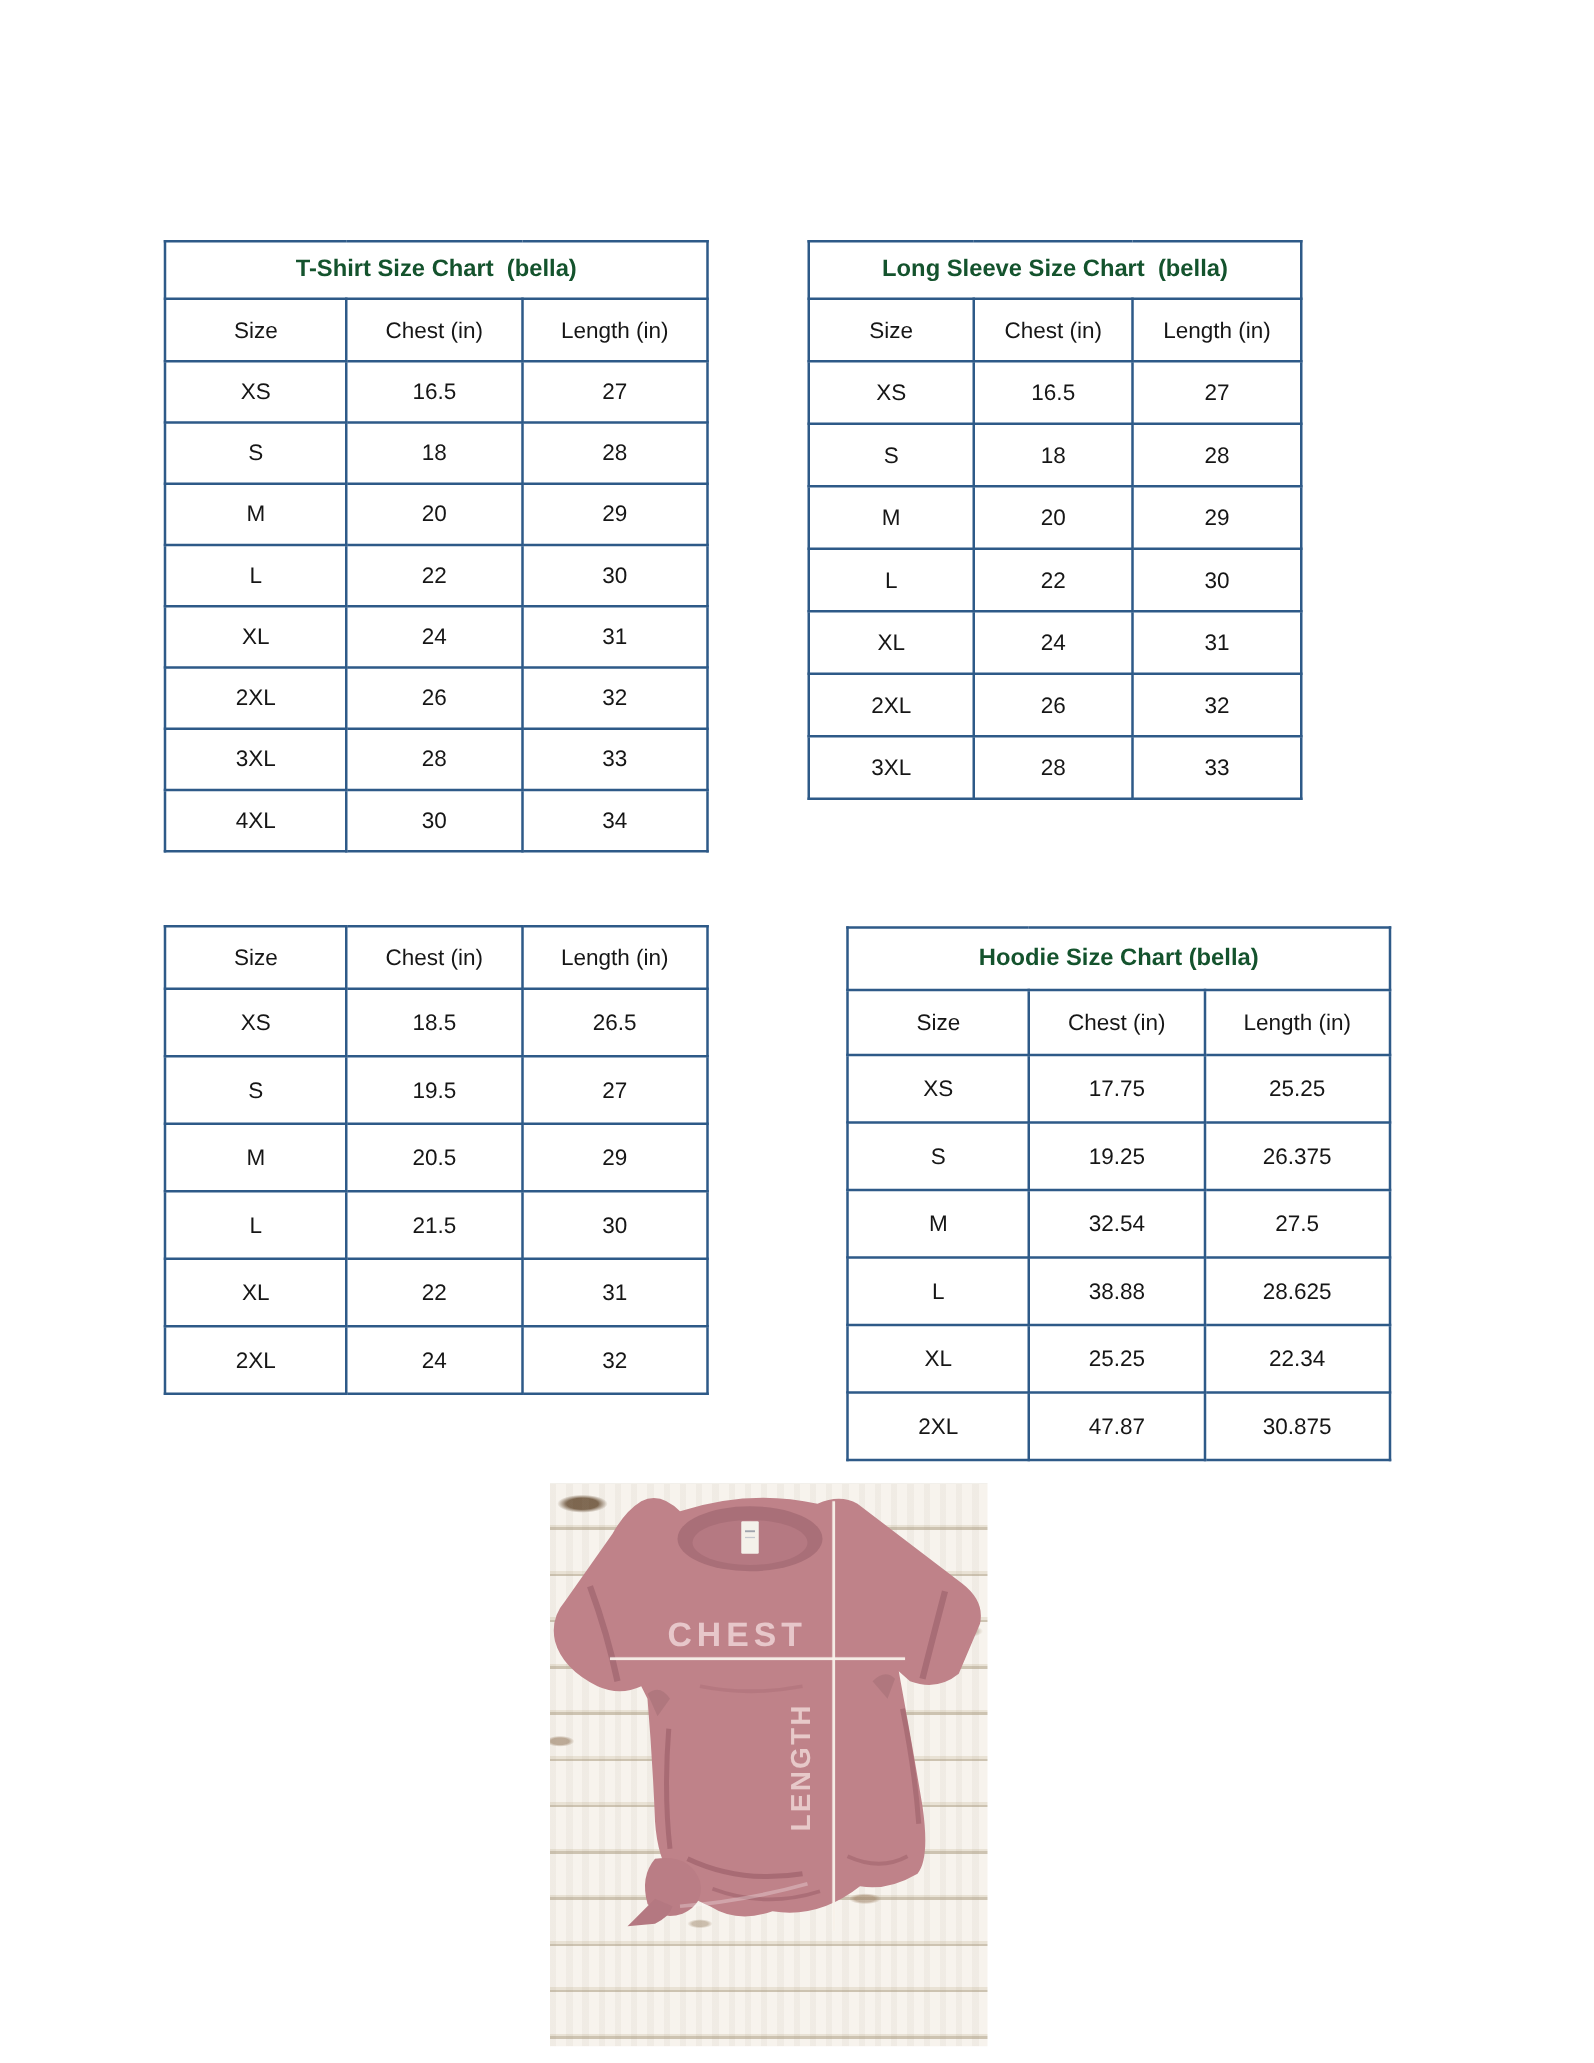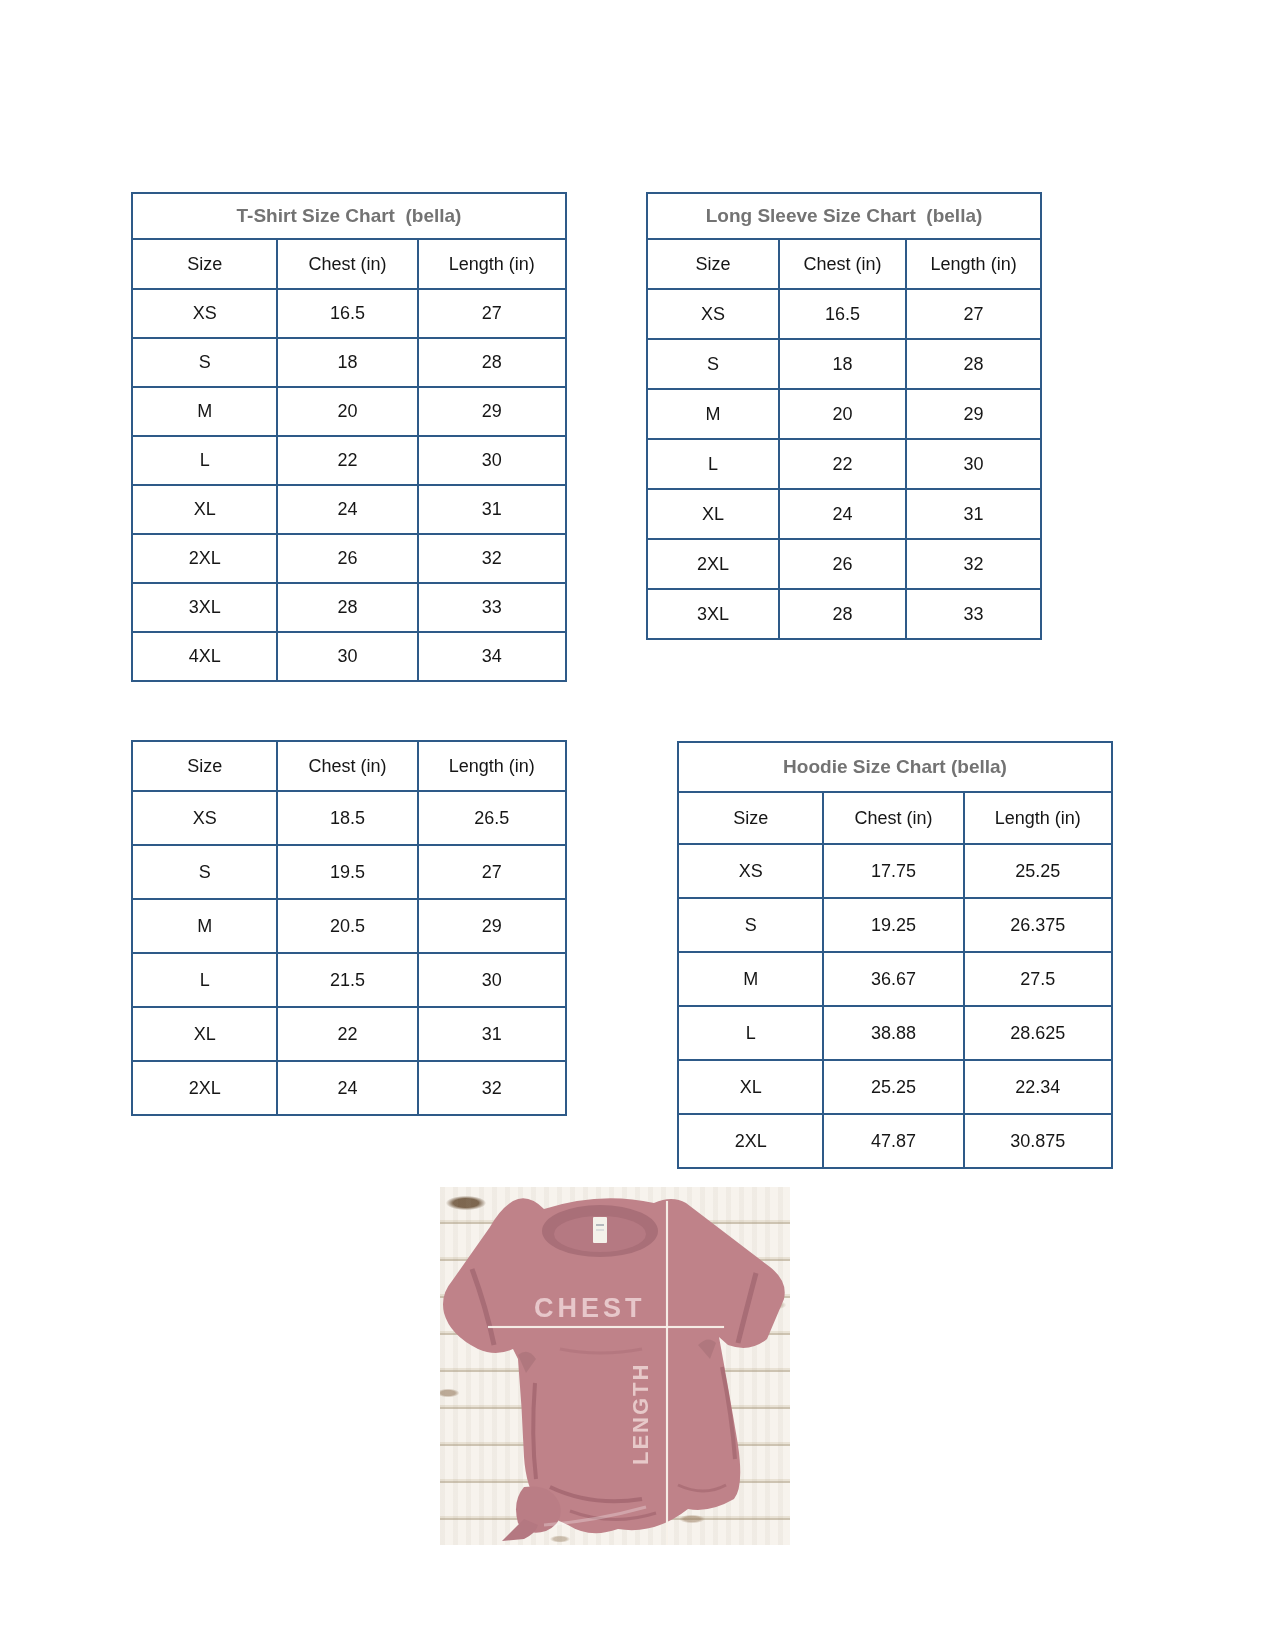--- a/index.html
+++ b/index.html
@@ -11,27 +11,27 @@
   .t1{left:131px;top:192px;width:436px;}
   .t2{left:646px;top:192px;width:396px;}
   .t3{left:131px;top:740px;width:436px;}
   .t4{left:647px;top:741px;width:436px;padding-left:30px;}
   .size-table table{border-collapse:collapse;width:100%;table-layout:fixed;}
   .size-table col.c1{width:33.5%;}
   .size-table col.c2{width:32.3%;}
   .size-table col.c3{width:34.2%;}
   .size-table td,.size-table th{border:2px solid #2e5a88;text-align:center;vertical-align:middle;
       color:#161616;font-size:18px;font-weight:400;padding:0;}
-  .size-table .title-cell{height:44px;font-weight:700;font-size:19px;white-space:pre-wrap;color:#737373;}
+  .size-table .title-cell{height:44px;font-weight:700;font-size:19px;white-space:pre-wrap;color:#14532d;}
   .size-table th{height:48px;}
   .t1 td{height:47px;} .t2 td{height:48px;} .t3 td{height:52px;}
   .t4 .title-cell{height:48px;} .t4 th{height:50px;} .t4 td{height:52px;}
 
   
-  .photo{position:absolute;left:440px;top:1187px;width:350px;height:358px;overflow:hidden;
+  .photo{position:absolute;left:440px;top:1187px;width:350px;height:450px;overflow:hidden;
       background:
         radial-gradient(ellipse 28px 10px at 26px 16px, rgba(104,78,52,.85) 0 45%, transparent 72%),
         radial-gradient(ellipse 16px 6px at 8px 206px, rgba(140,110,80,.55) 0 45%, transparent 72%),
         radial-gradient(ellipse 20px 7px at 332px 118px, rgba(163,143,116,.5) 0 45%, transparent 72%),
         radial-gradient(ellipse 18px 6px at 252px 332px, rgba(150,120,90,.5) 0 45%, transparent 72%),
         radial-gradient(ellipse 14px 5px at 120px 352px, rgba(150,125,95,.45) 0 45%, transparent 72%),
         repeating-linear-gradient(180deg, #f7f3ed 0 33px, #e9e2d5 33px 35px, #cdc3b1 35px 37px);
   }
   .photo::before{content:"";position:absolute;inset:0;
       background:repeating-linear-gradient(90deg, rgba(158,146,126,.08) 0 5px, transparent 5px 13px);}
@@ -230,21 +230,21 @@
             <td>17.75</td>
             <td>25.25</td>
           </tr>
           <tr>
             <td>S</td>
             <td>19.25</td>
             <td>26.375</td>
           </tr>
           <tr>
             <td>M</td>
-            <td>36.67</td>
+            <td>32.54</td>
             <td>27.5</td>
           </tr>
           <tr>
             <td>L</td>
             <td>38.88</td>
             <td>28.625</td>
           </tr>
           <tr>
             <td>XL</td>
             <td>25.25</td>

